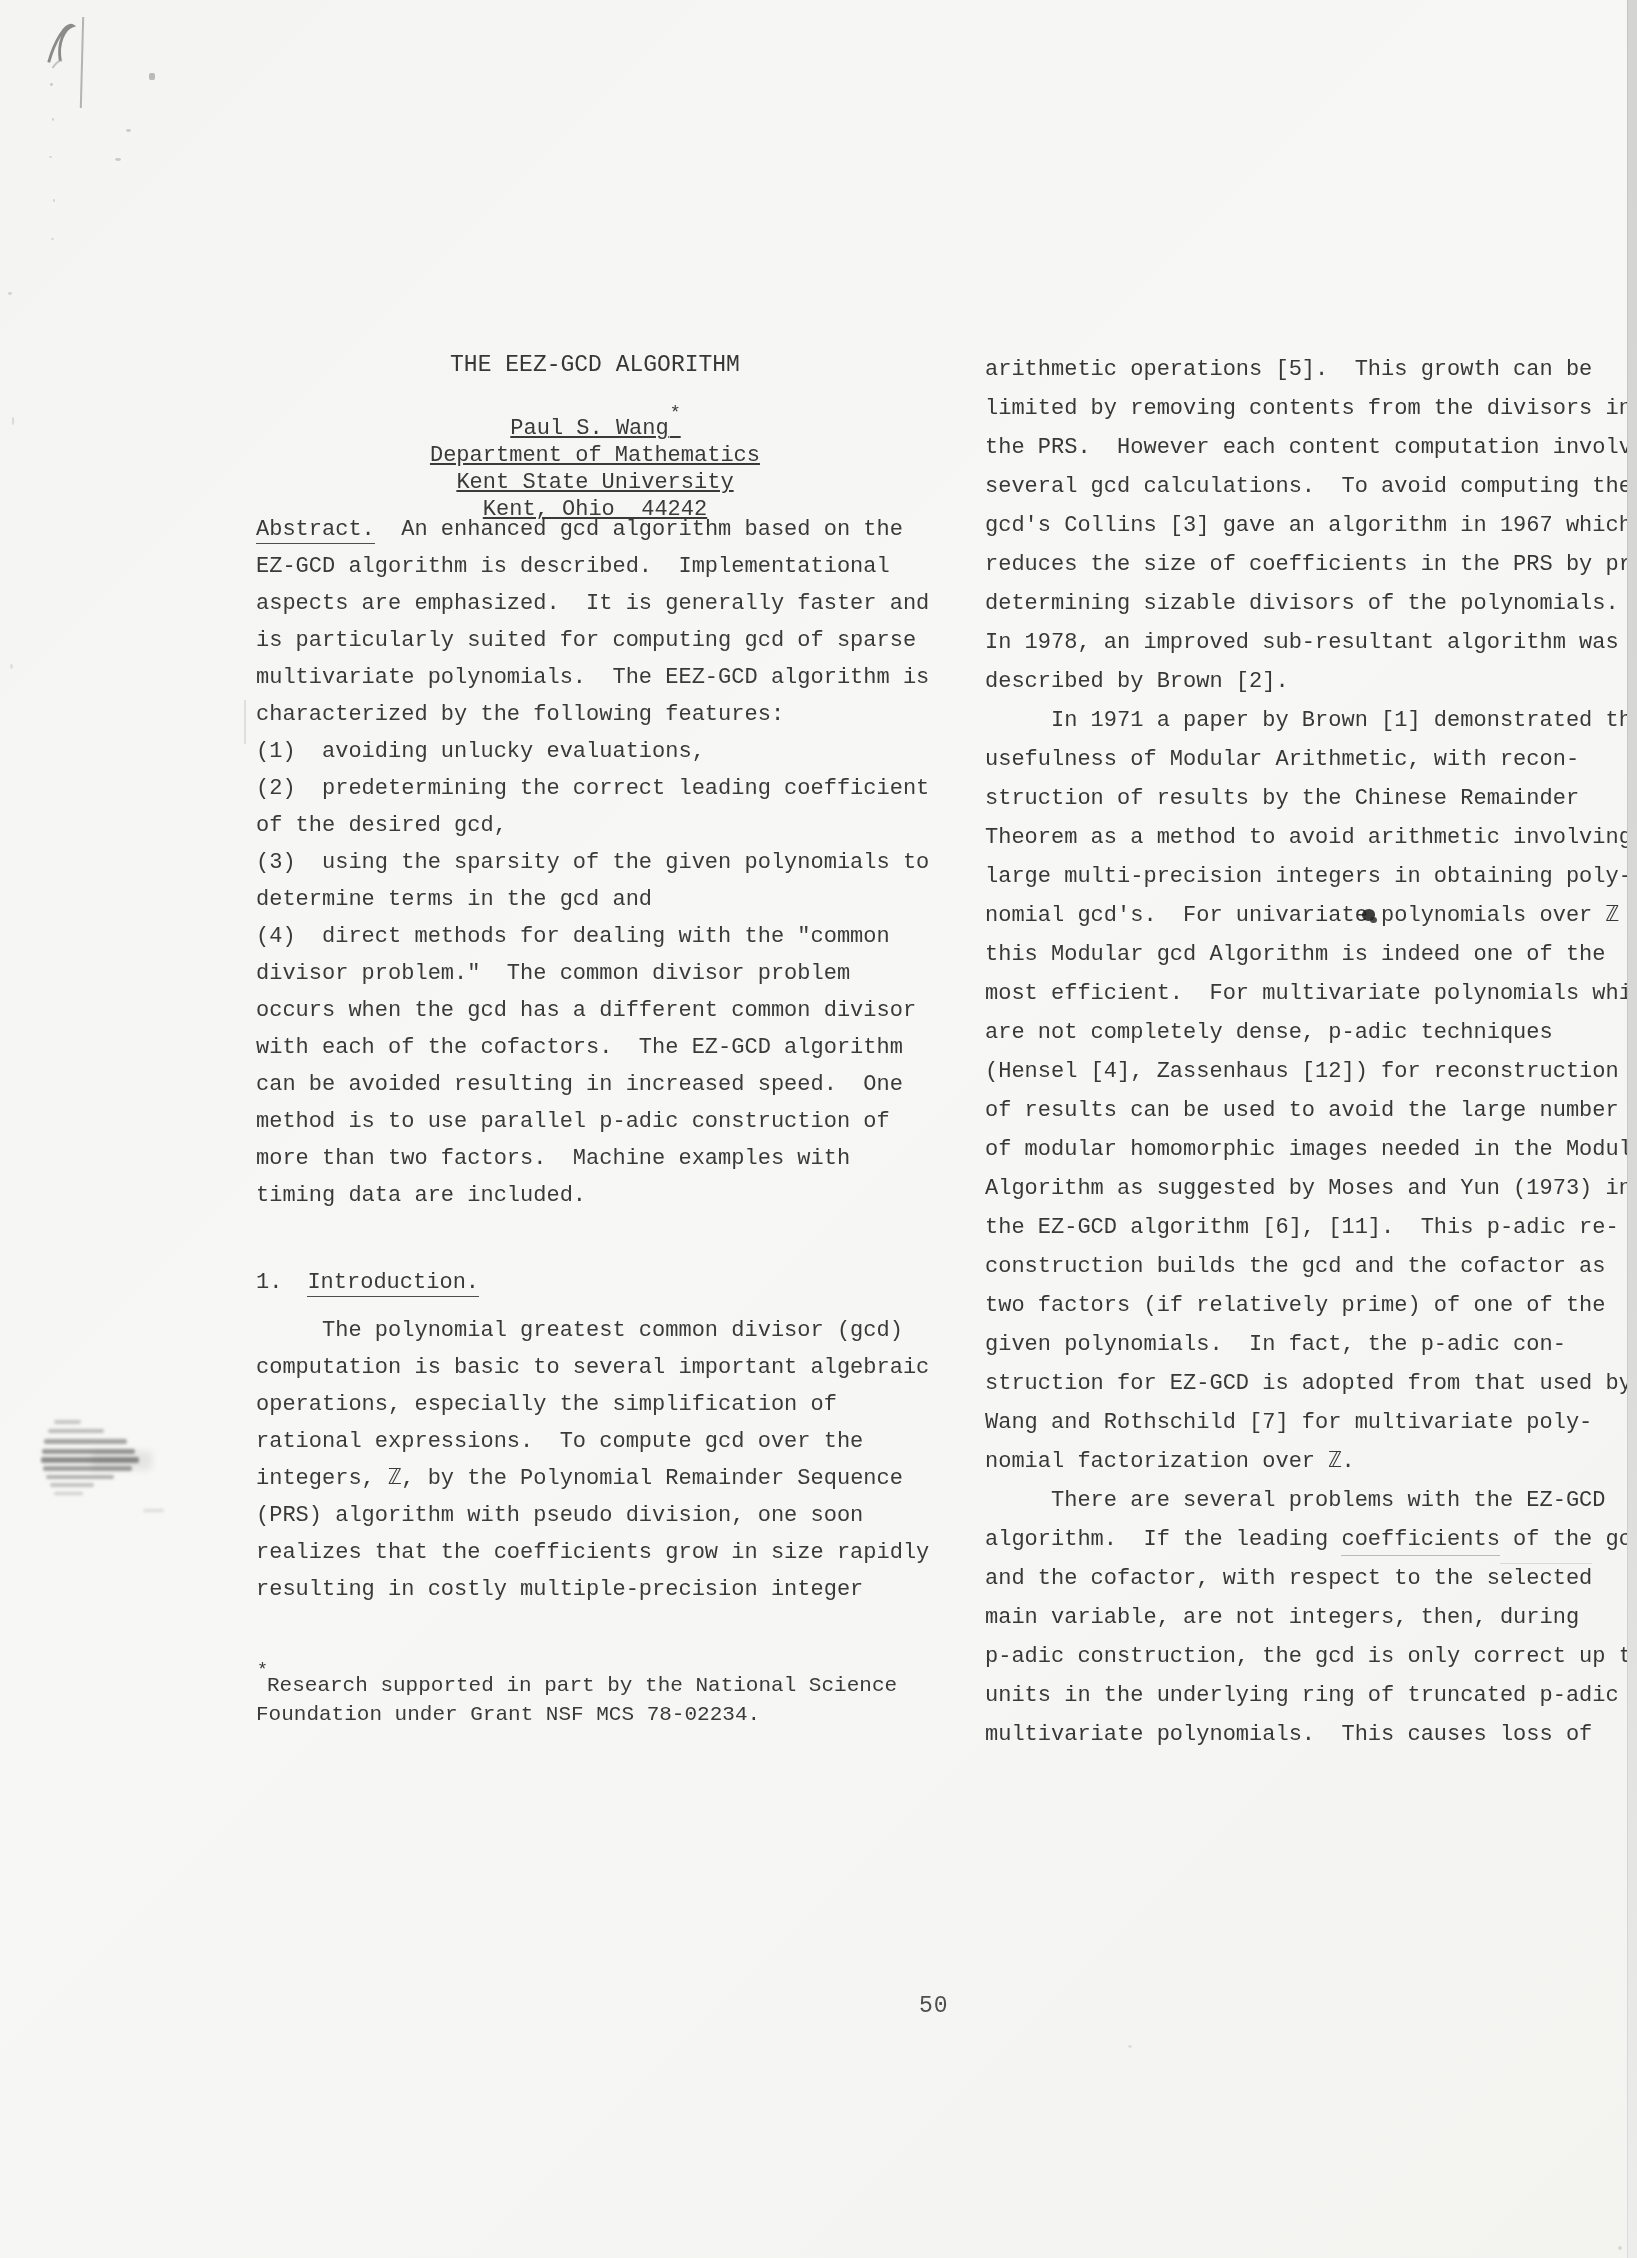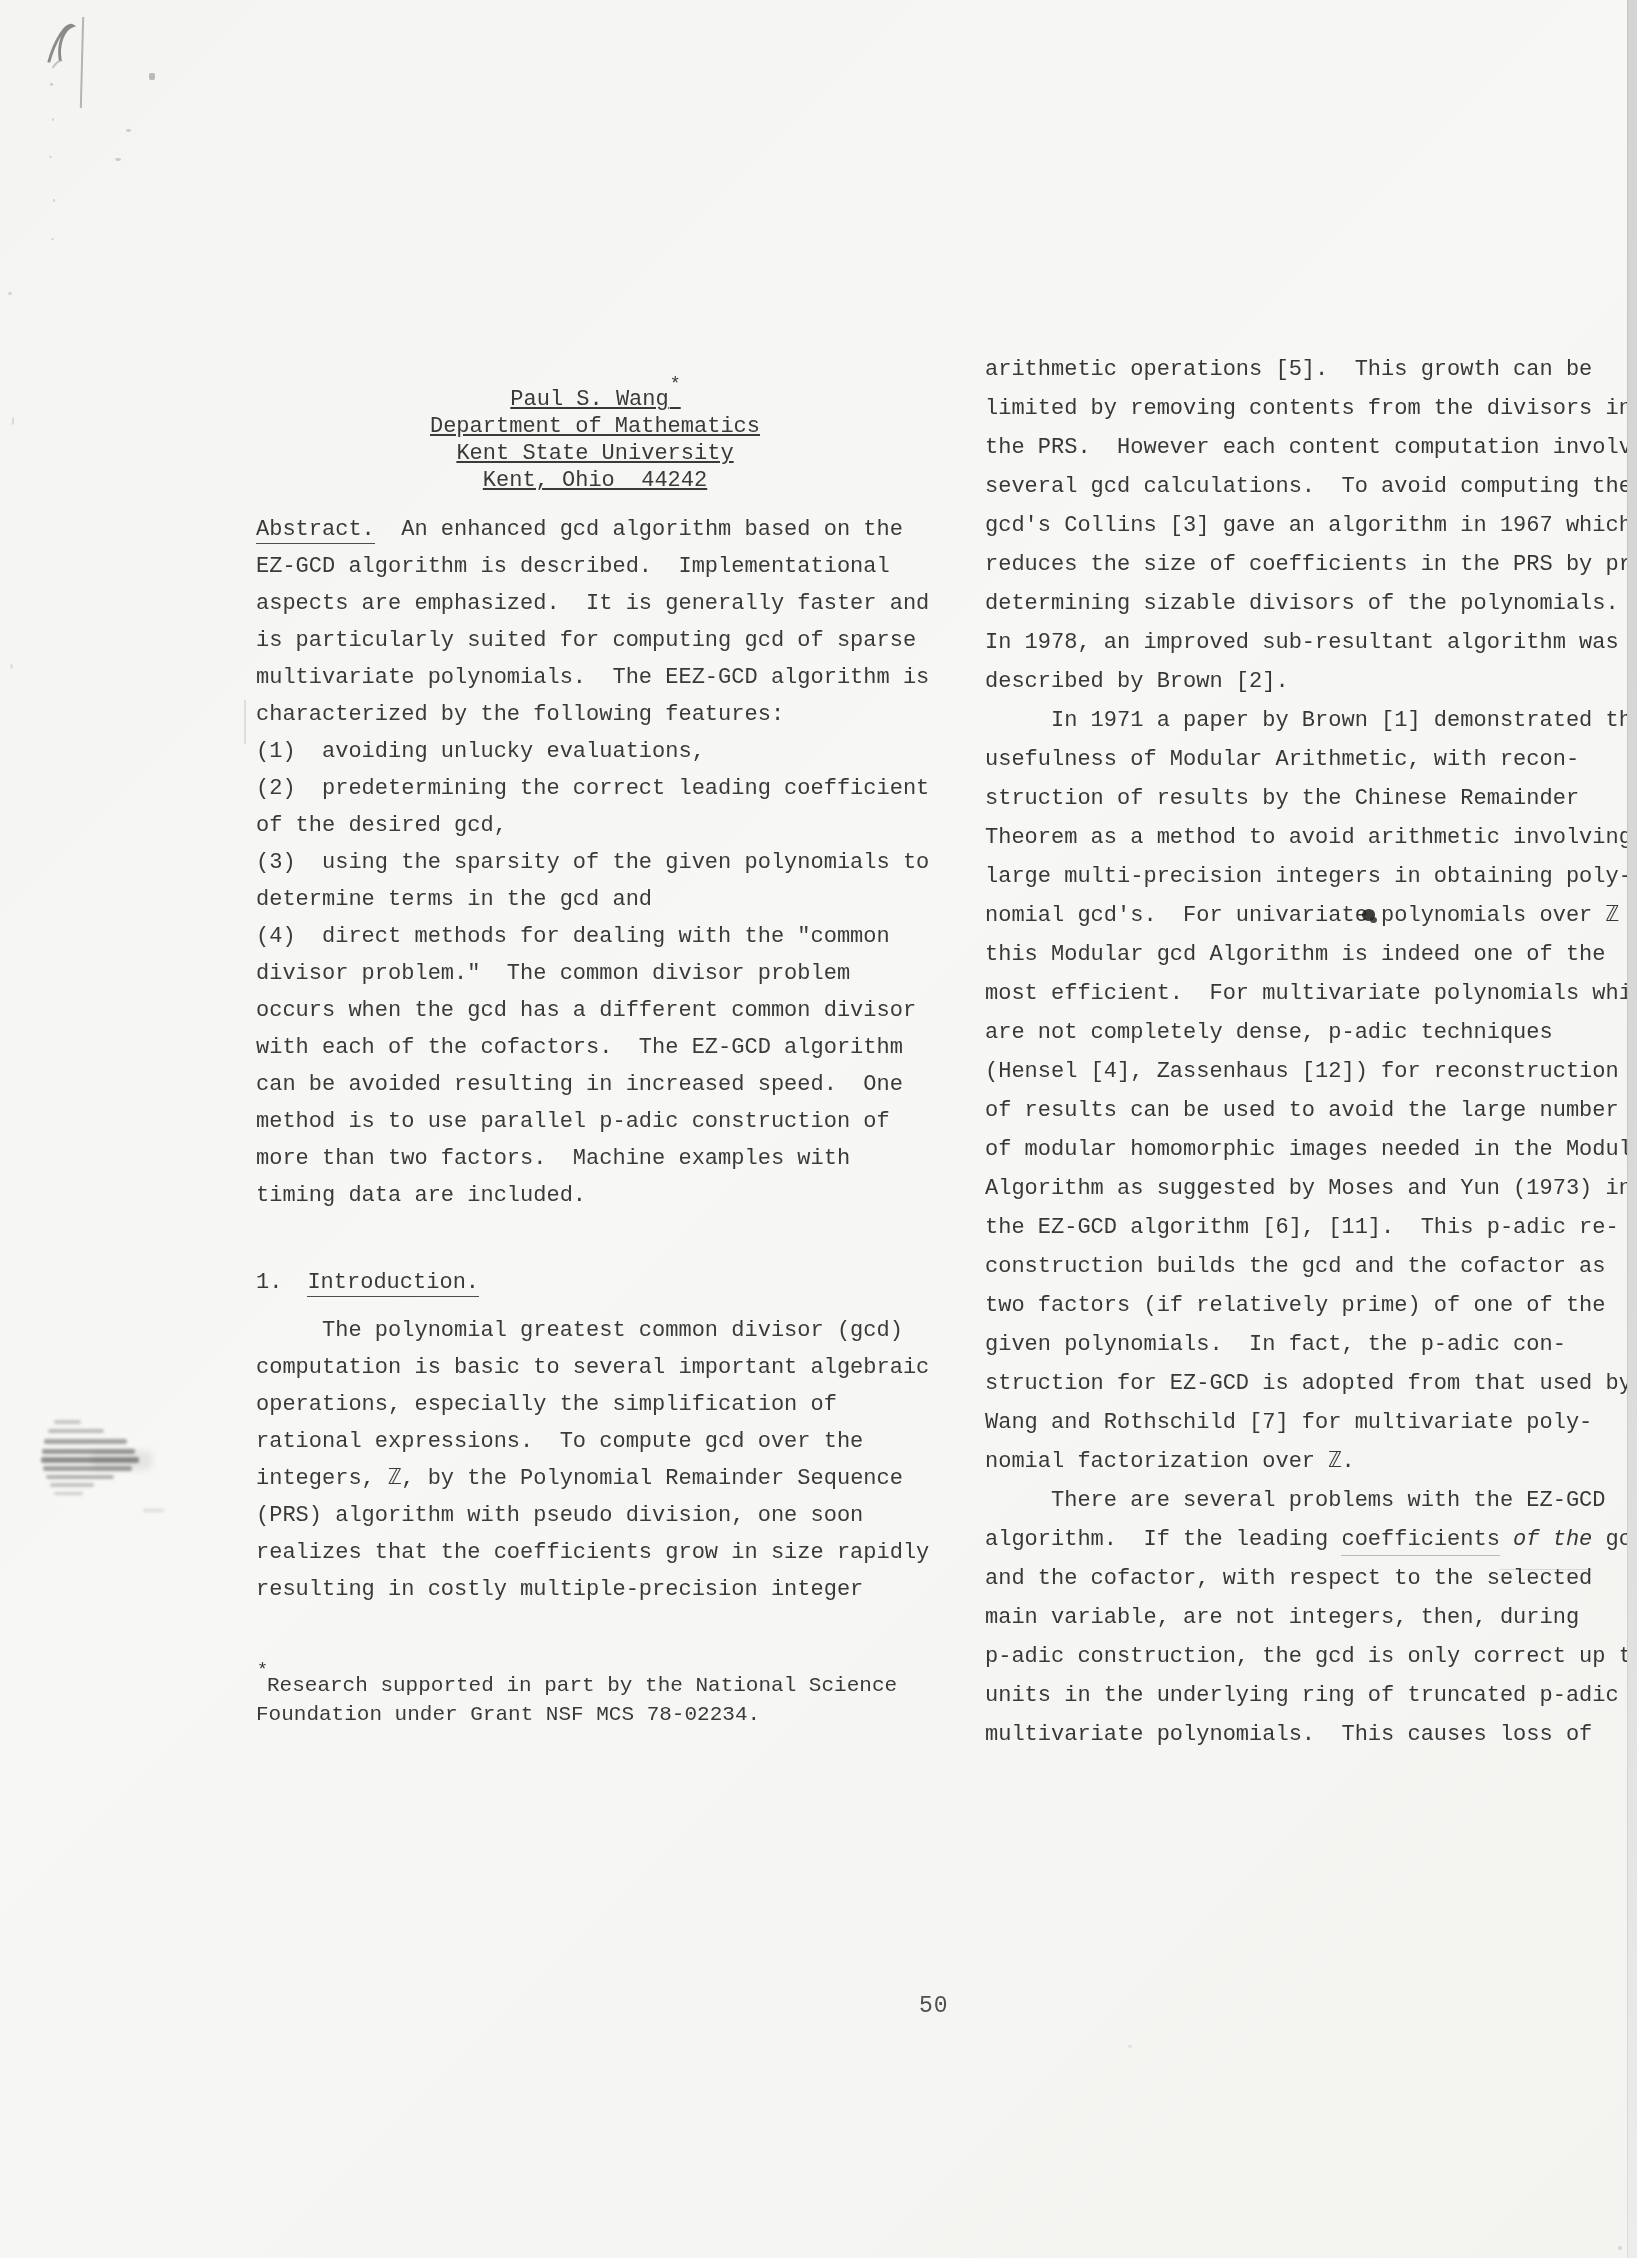--- a/index.html
+++ b/index.html
@@ -11,21 +11,21 @@
   }
   .line{white-space:pre;}
   #header{position:absolute;left:256px;top:351px;width:678px;text-align:center;}
   #paper-title{font-size:23px;line-height:29px;white-space:pre;color:#373737;}
   #author-block{margin-top:28px;font-size:22px;line-height:27px;text-decoration:underline;}
   sup.star{font-size:18.3px;position:relative;top:-7.7px;left:1px;}
   #left-col{position:absolute;left:256px;top:511px;width:695px;font-size:22px;line-height:37px;}
   #right-col{position:absolute;left:985px;top:350px;width:734px;font-size:22px;line-height:39px;color:#383838;}
   .ul{border-bottom:1.9px solid rgba(55,55,55,.88);padding-bottom:1px;}
   .ul-faint{border-bottom:1.9px solid rgba(110,104,96,.42);padding-bottom:2.9px;}
-  .ul-fainter{border-bottom:1.9px solid rgba(140,134,126,.26);padding-bottom:17px;font-style:italic;}
+  .ul-fainter{border-bottom:1.9px solid rgba(140,134,126,.26);padding-bottom:11px;}
   #section-heading{margin-top:50px;white-space:pre;}
   #section-num{margin-right:25px;}
   #intro-block{margin-top:11px;}
   #footnote{margin-top:56px;font-size:21px;line-height:29px;}
   #page-number{position:absolute;left:919px;top:1993px;font-size:23px;color:#4f4f4f;letter-spacing:1px;}
   
   #page-edge{position:absolute;right:0;top:0;width:9.7px;height:2258px;
     background:linear-gradient(to bottom,#d4d4d2 0%,#d9d9d7 55%,#ededeb 100%);
     border-left:1px solid rgba(0,0,0,.07);}
   
@@ -34,20 +34,21 @@
   .dot{position:absolute;background:#6a6a6a;border-radius:50%;}
   #vline1{left:81px;top:17.4px;width:1.9px;height:91px;background:rgba(90,90,90,.42);transform:rotate(1.5deg);}
   #vline2{left:244px;top:700px;width:1.9px;height:44px;background:rgba(120,120,120,.18);}
   #ink-blot{left:1362px;top:909px;width:12.6px;height:11.6px;background:#1e1e1e;border-radius:55% 45% 50% 50%;opacity:.85;filter:blur(0.4px);}
   #ink-blot2{left:1370px;top:917px;width:6.8px;height:5.8px;background:#222;border-radius:50%;opacity:.8;}
 </style>
 </head>
 <body>
 
 <div id="header">
+  <div id="paper-title">THE EEZ-GCD ALGORITHM</div>
   <div id="author-block">
     <div class="line"><span>Paul S. Wang</span><sup class="star">*</sup></div>
     <div class="line">Department of Mathematics</div>
     <div class="line">Kent State University</div>
     <div class="line">Kent, Ohio  44242</div>
   </div>
 </div>
 
 <div id="left-col">
   <div>

